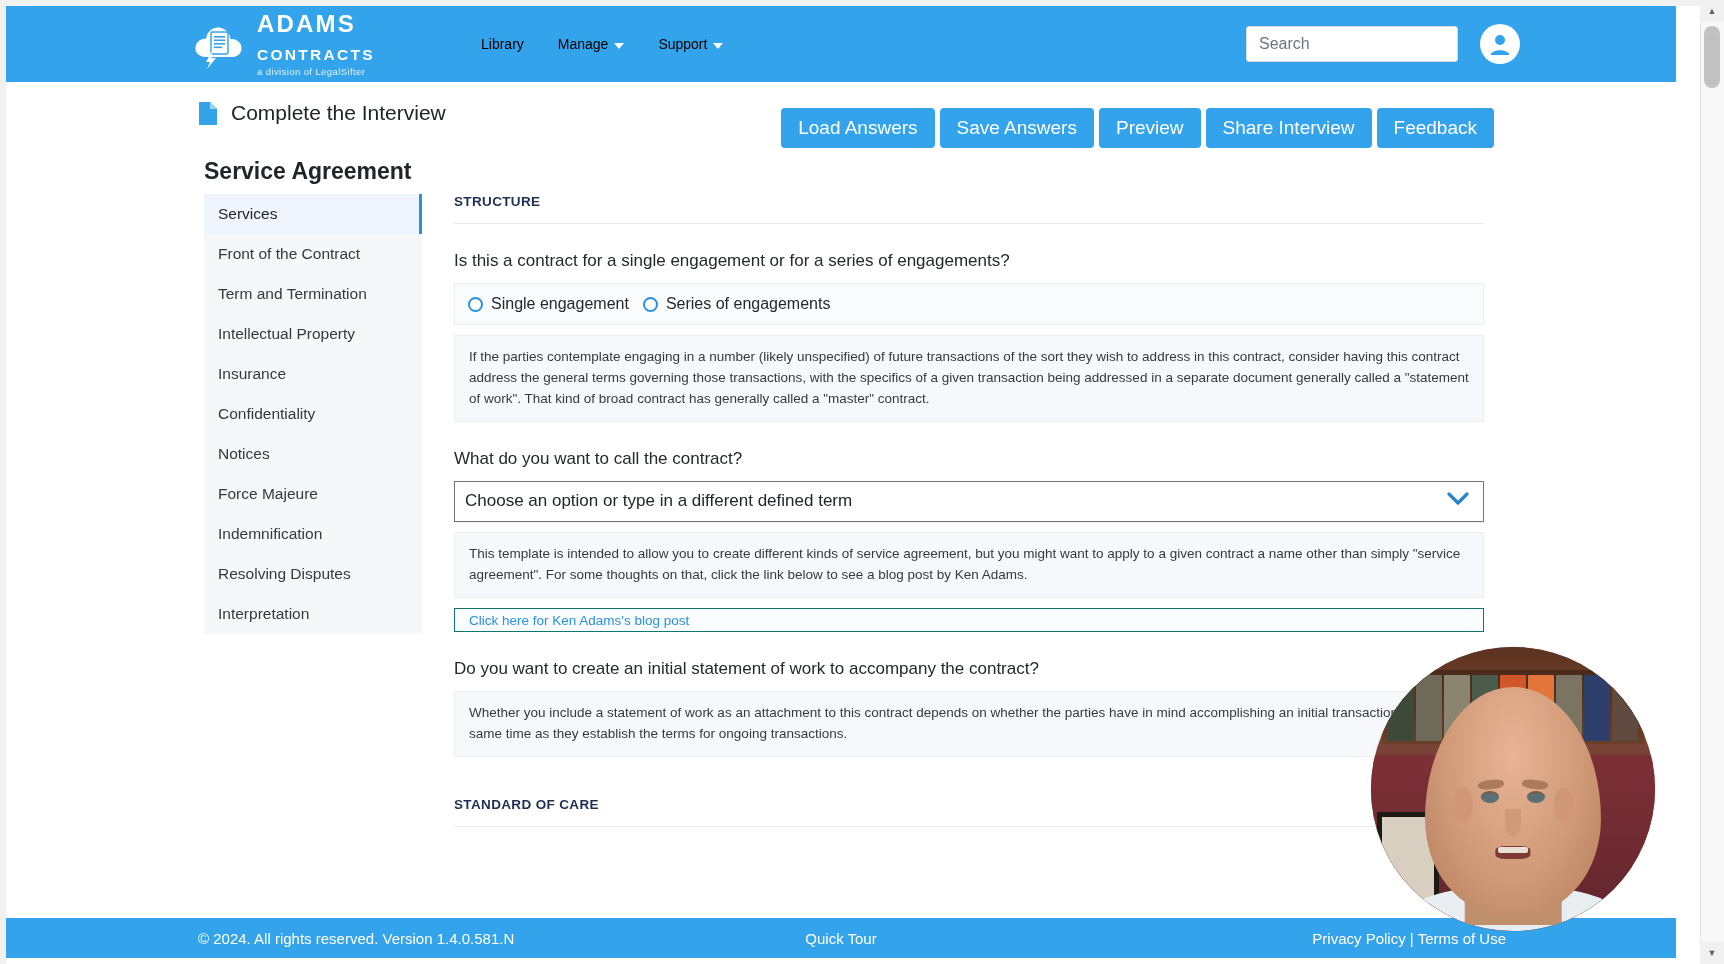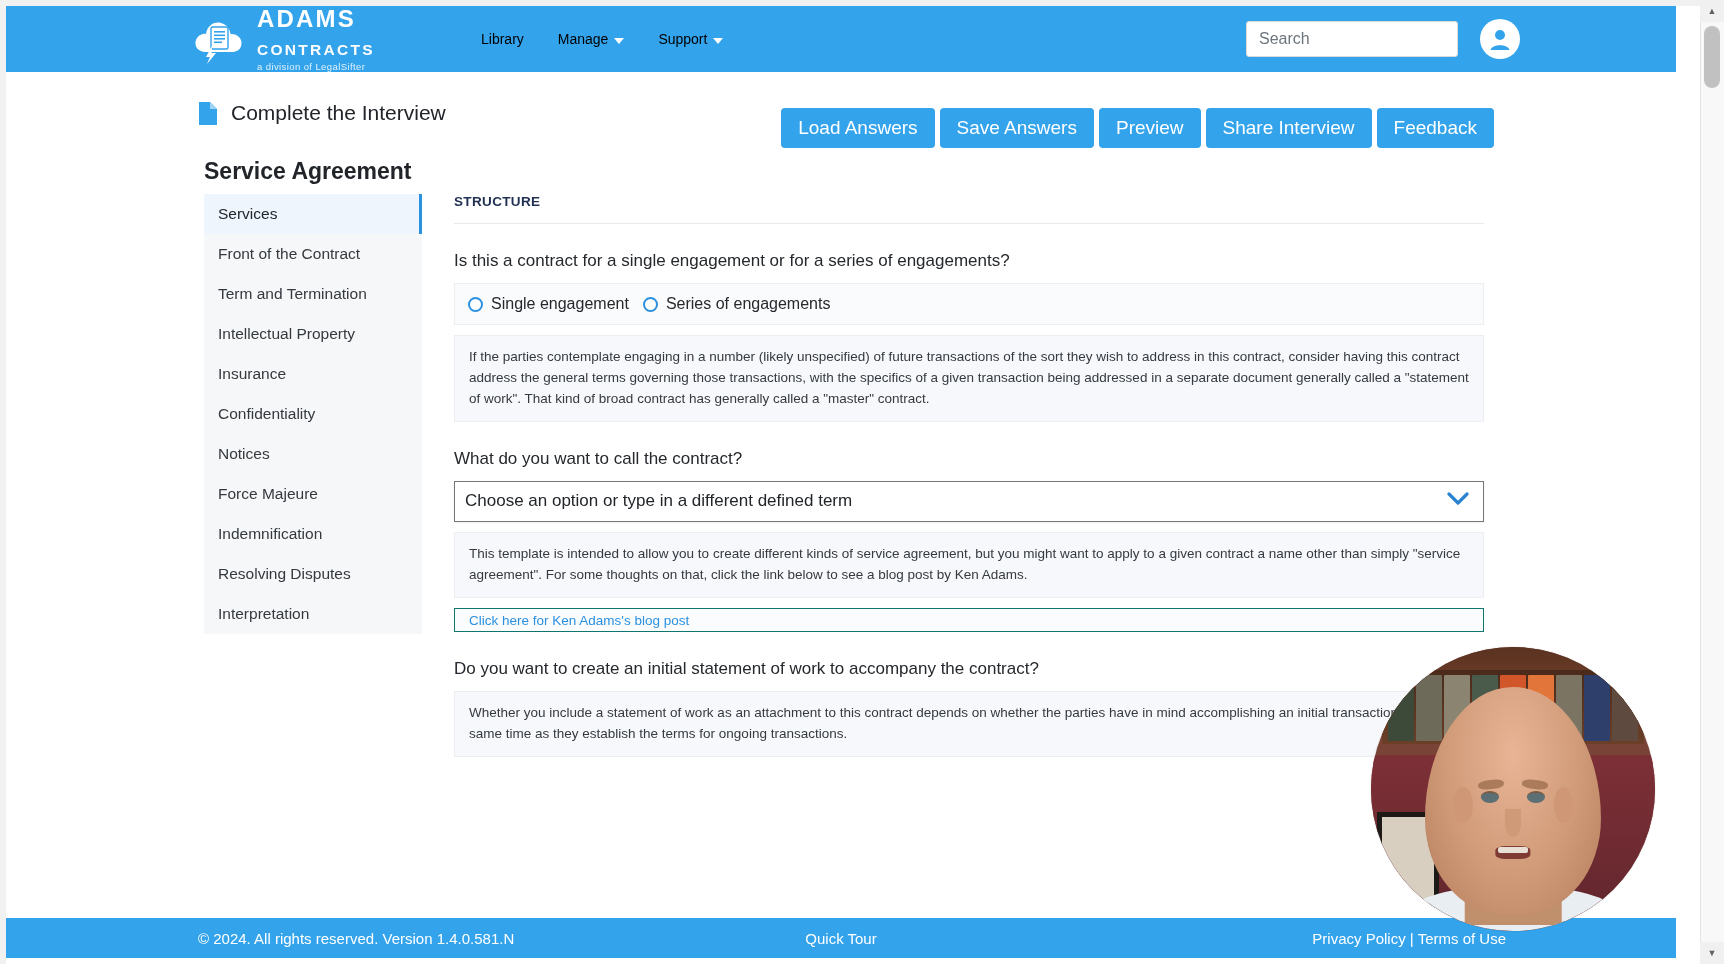--- a/index.html
+++ b/index.html
@@ -38,21 +38,21 @@
   .sb-arrow.up { top: 0; }
   .sb-arrow.down { bottom: 0; }
   .sb-thumb {
     position: absolute; right: 4px; top: 26px; width: 16px; height: 62px;
     background: #c1c1c1; border-radius: 8px;
   }
 
   
   .navbar {
     position: absolute; left: 6px; top: 6px;
-    width: 1670px; height: 66px;
+    width: 1670px; height: 76px;
     background: #33a3ec;
     display: flex; align-items: center;
   }
   .brand {
     display: flex; align-items: center; gap: 11px;
     margin-left: 186px;
   }
   .brand-mark { width: 54px; height: 50px; position: relative; }
   .brand-text { display: flex; flex-direction: column; line-height: 1; }
   .brand-l1 {
@@ -422,20 +422,21 @@
       <div class="help-box">This template is intended to allow you to create different kinds of service agreement, but you might want to apply to a given contract a name other than simply "service agreement". For some thoughts on that, click the link below to see a blog post by Ken Adams.</div>
       <div class="link-box">
         <span class="help-link">Click here for Ken Adams's blog post</span>
       </div>
 
       <div class="question">Do you want to create an initial statement of work to accompany the contract?</div>
       <div class="help-box">Whether you include a statement of work as an attachment to this contract depends on whether the parties have in mind accomplishing an initial transaction at the same time as they establish the terms for ongoing transactions.</div>
 
       <div class="spacer-lg"></div>
 
+      <div class="grp-head">STANDARD OF CARE</div>
 
     </div>
   </div>
 
   <div class="webcam">
     <div class="wc-bg">
       <div class="wc-wood-top"></div>
       <div class="wc-shelf"></div>
       <div class="wc-books">
         <span class="bk" style="background:#3d4a3a"></span>

